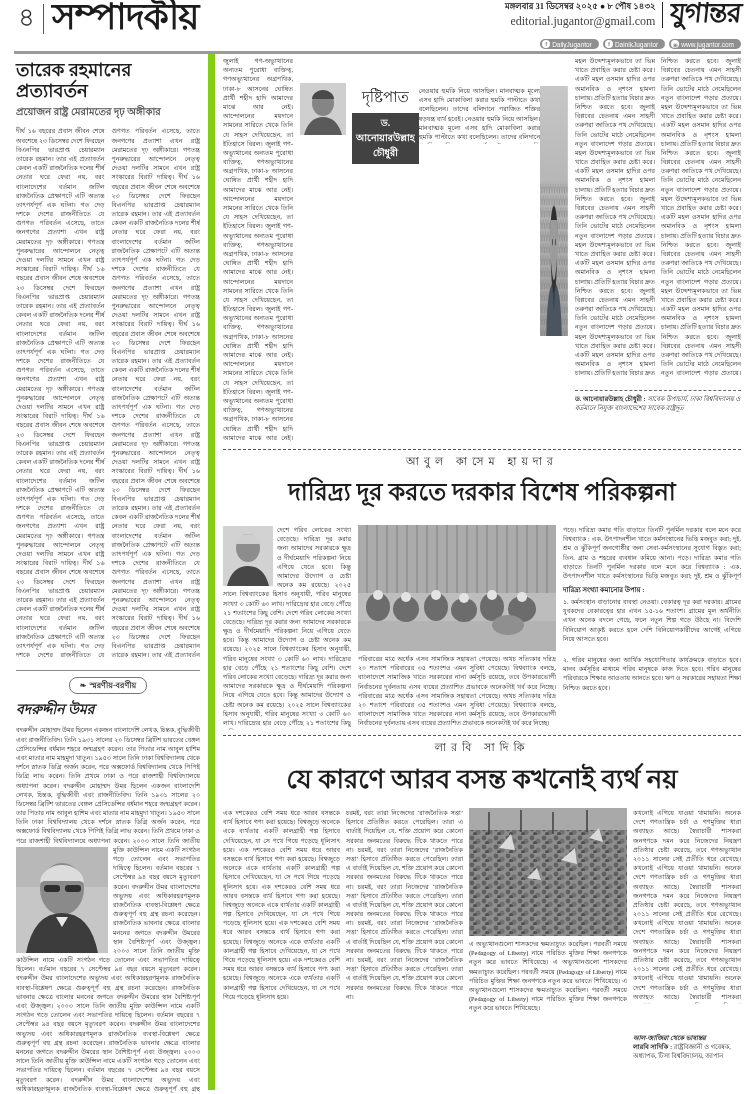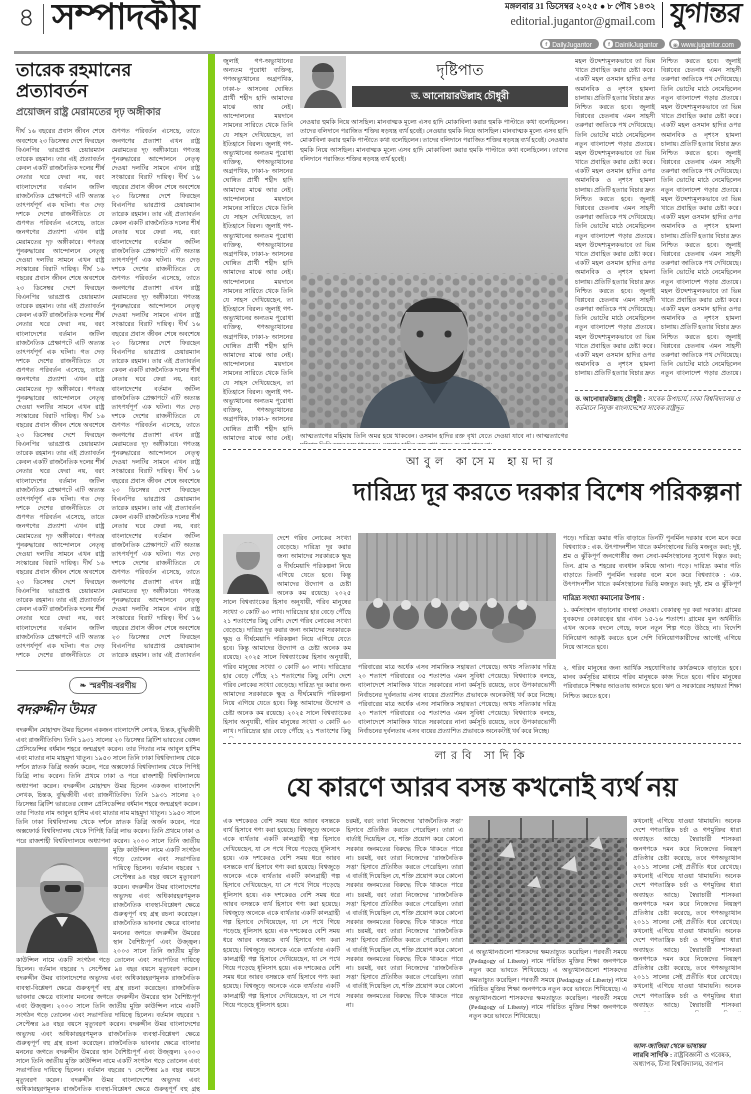--- a/index.html
+++ b/index.html
@@ -45,41 +45,41 @@
   .mem-badge-inner { border:1px solid #777; border-radius:8px; font-size:8px; font-weight:700;
     padding:1px 10px; display:flex; align-items:center; gap:3px; color:#333; }
   .mem-head { font-size:14px; font-weight:700; margin-bottom:3px;font-style:italic; }
   .mem-body { height:396px; }
   .mem-photo { float:left; width:92px; height:106px; margin:2px 5px 2px 0; }
 
   
   .hadi-head { font-size:30px; text-align:center; line-height:1.2; margin:0 0 6px; }
   .hadi-row { display:flex; gap:7px; height:388px; }
   .hadi-c1 { width:70px; }
-  .hadi-center { width:268px; display:flex; flex-direction:column; }
+  .hadi-center { width:268px; display:flex; flex-direction:row;margin-top:27px; }
   .hadi-strip { display:flex; gap:6px; align-items:flex-start; height:58px; }
   .hadi-authorphoto { width:46px; height:52px; flex:none; }
   .hadi-strip-right { flex:1; }
   .drishti { font-size:15px; text-align:center; margin:2px 0 3px; }
   .namebar { background:#424242; color:#fff; font-size:9.5px; font-weight:700;
     text-align:center; padding:3px 4px; }
   .hadi-centertext { height:58px; margin-top:3px; }
   .hadi-photo { width:268px; height:250px; margin-top:3px; }
   .hadi-centerbottom { flex:1; margin-top:3px; }
   .hadi-right { width:166px; display:flex; flex-direction:column; }
   .hadi-right-text { columns:2; column-gap:6px; height:330px; }
   .credit { border-top:1px dashed #666; margin-top:4px; padding-top:3px;
     font-size:6.5px; line-height:1.4; font-style:italic; }
   .credit b { font-style:normal; }
 
   .art-sep { border-top:1px dashed #555; margin:5px 0 3px; }
 
   
   .byline { text-align:center; font-size:11px; letter-spacing:5px; margin:2px 0 1px; }
-  .pov-head { font-size:24px; text-align:right; margin-bottom:20px; }
+  .pov-head { font-size:24px; text-align:center; margin-bottom:12px; }
   .pov-row { display:flex; gap:7px; height:205px; }
   .pov-c1 { width:128px; }
   .pov-photo-sm { float:left; width:50px; height:60px; margin:1px 4px 1px 0; }
   .pov-center { width:198px; }
   .pov-photo { width:198px; height:126px; margin-bottom:3px; }
   .pov-right { flex:1; }
   .list-title { font-size:6.8px; font-weight:700; margin:3px 0 1px; }
 
   
   .arab-head { font-size:26px; text-align:center; margin-bottom:5px; }

